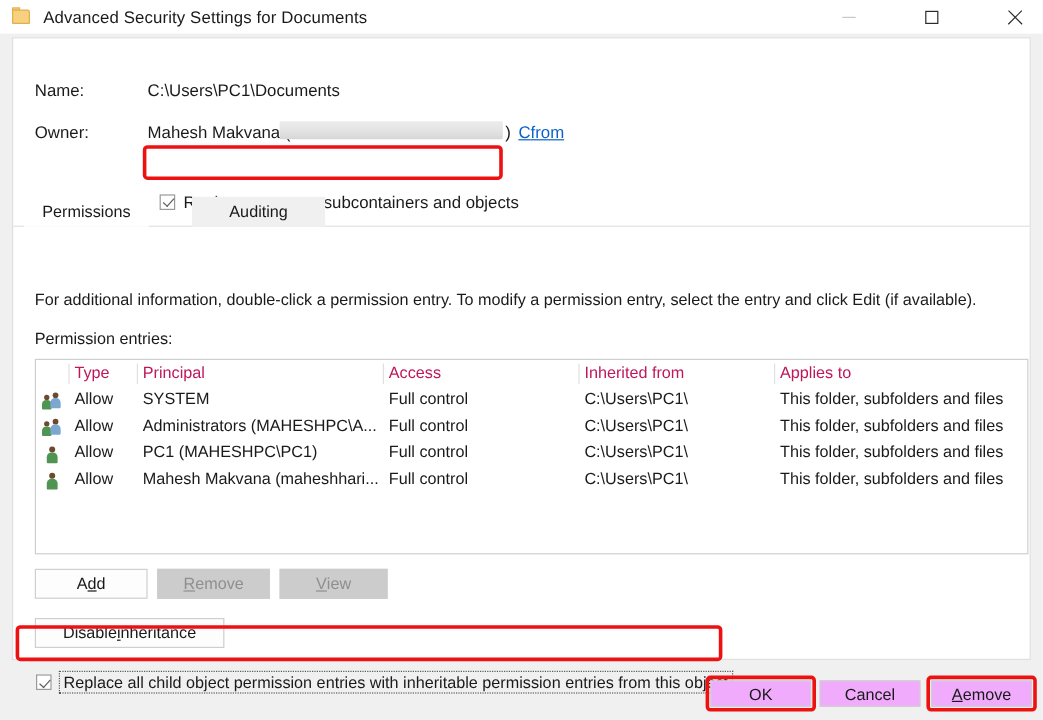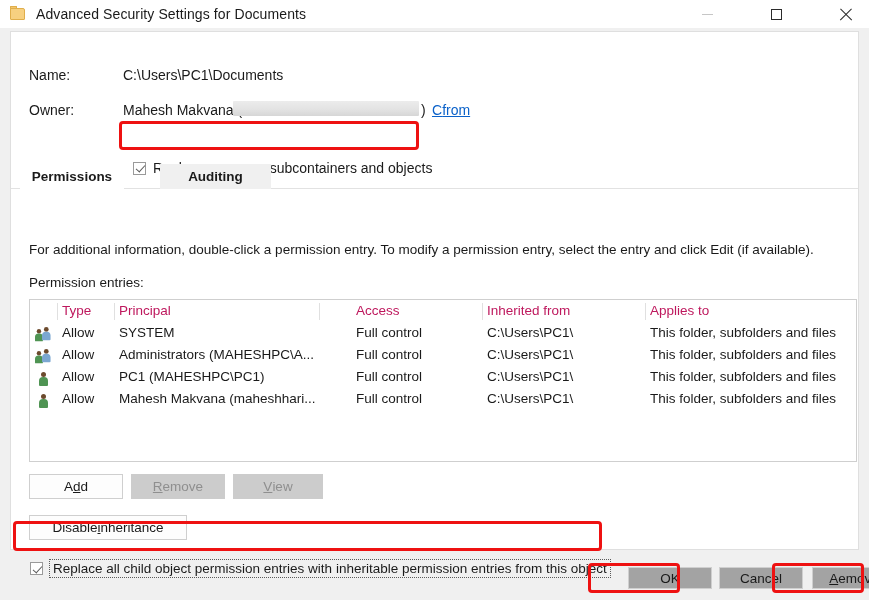--- a/index.html
+++ b/index.html
@@ -147,21 +147,21 @@
     pointer-events: none;
   }
   #annot-owner   { left: 119px; top: 121px; width: 300px; height: 29px; }
   #annot-replace { left: 13px;  top: 521px; width: 589px; height: 30px; }
   #annot-ok      { left: 588px; top: 563px; width: 92px;  height: 30px; }
   #annot-apply   { left: 772px; top: 563px; width: 92px;  height: 30px; }
 
   
   #tabstrip {
     position: absolute; left: 1px; top: 132px;
-    width: 847px; height: 25px; font-weight: bold;
+    width: 847px; height: 25px;
   }
   #tab-underline {
     position: absolute; left: 0; top: 156px;
     width: 847px; height: 1px;
     background: #e2e2e2;
   }
   .tab {
     position: absolute; top: 0;
     height: 25px;
     display: flex; align-items: center; justify-content: center;
@@ -204,21 +204,21 @@
   }
   .perm-row {
     position: relative; height: 22px;
     font-size: 13.5px; color: #1a1a1a;
   }
   .perm-row .cell {
     position: absolute; top: 1px; white-space: nowrap;
   }
   .col-type   { left: 32px; }
   .col-princ  { left: 89px; }
-  .col-access { left: 294px; margin-left: 32px; }
+  .col-access { left: 294px; }
   .col-inh    { left: 457px; }
   .col-appl   { left: 620px; }
 
   
   .pic {
     position: absolute; left: 5px; top: 3px;
     width: 18px; height: 16px;
   }
   .person {
     position: absolute;
@@ -271,24 +271,23 @@
     padding: 1px 3px 1px 3px;
     font-size: 13.5px; color: #1a1a1a; white-space: nowrap;
   }
 
   
   .bbtn {
     position: absolute;
     display: flex; align-items: center; justify-content: center;
     font-size: 13.5px;
     border: 1px solid #cfcfcf;
-    background: #a3a3a3;
+    background: #f0abfc;
     color: #1a1a1a;
     white-space: nowrap;
-    margin-left: 36px;
   }
   #btn-ok     { left: 592px; top: 567px; width: 84px; height: 22px; }
   #btn-cancel { left: 683px; top: 567px; width: 84px; height: 22px; }
   #btn-apply  { left: 776px; top: 567px; width: 84px; height: 22px; }
 
   .acc { text-decoration: underline; }
 </style>
 </head>
 <body>
 

